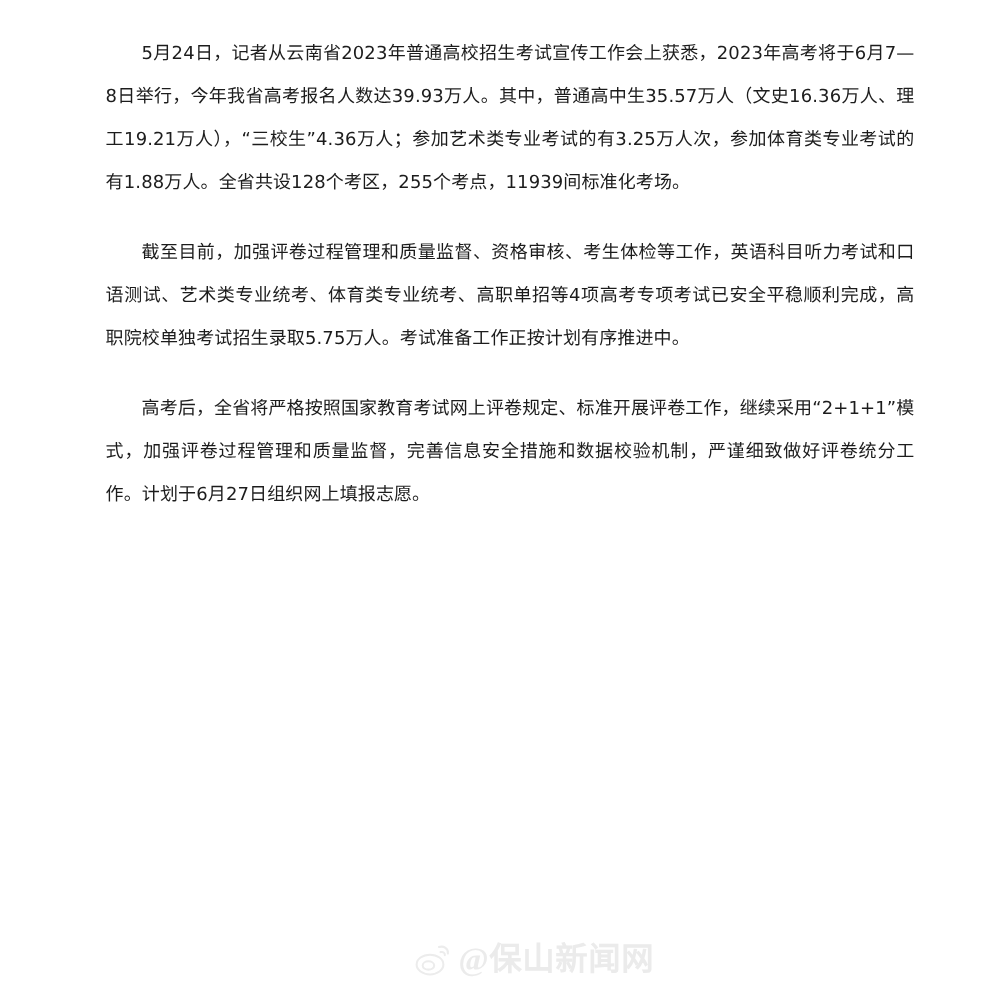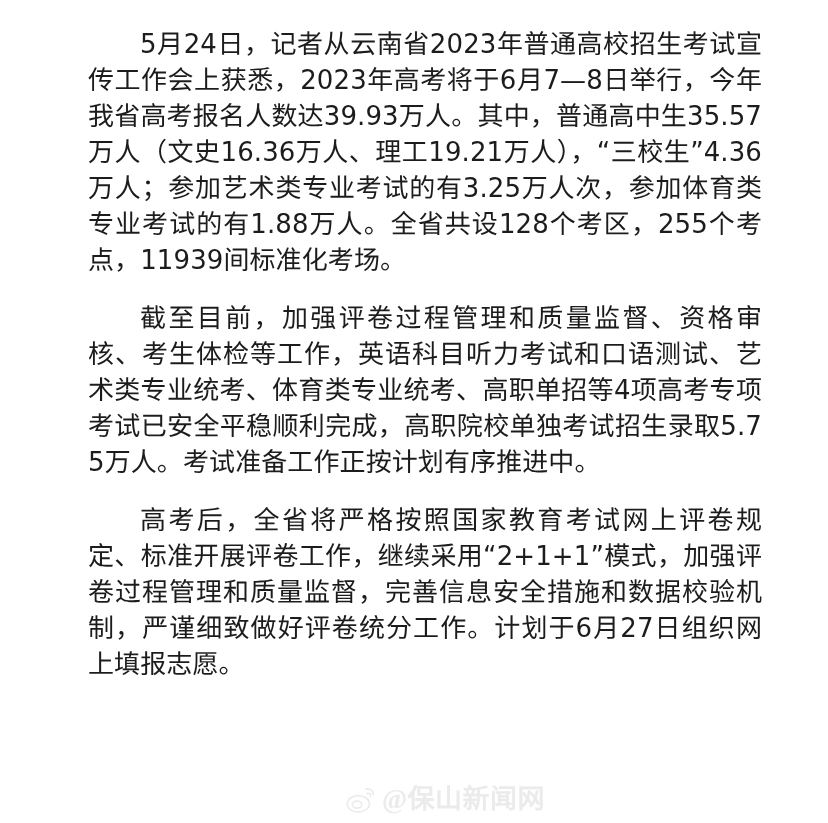--- a/index.html
+++ b/index.html
@@ -21,21 +21,21 @@
     left: 88px;
     top: 0px;
     width: 674px;
     padding-top: 26px;
     box-sizing: content-box;
   }
 
   .para {
     margin: 0 0 22px 0;
     padding: 0;
-    font-size: 26px;
+    font-size: 15px;
     line-height: 36px;
     color: #1c1c1c;
     text-indent: 2em;
     text-align: justify;
     text-justify: inter-ideograph;
     letter-spacing: 0.1px;
     word-break: break-all;
     -webkit-font-smoothing: antialiased;
   }
 

